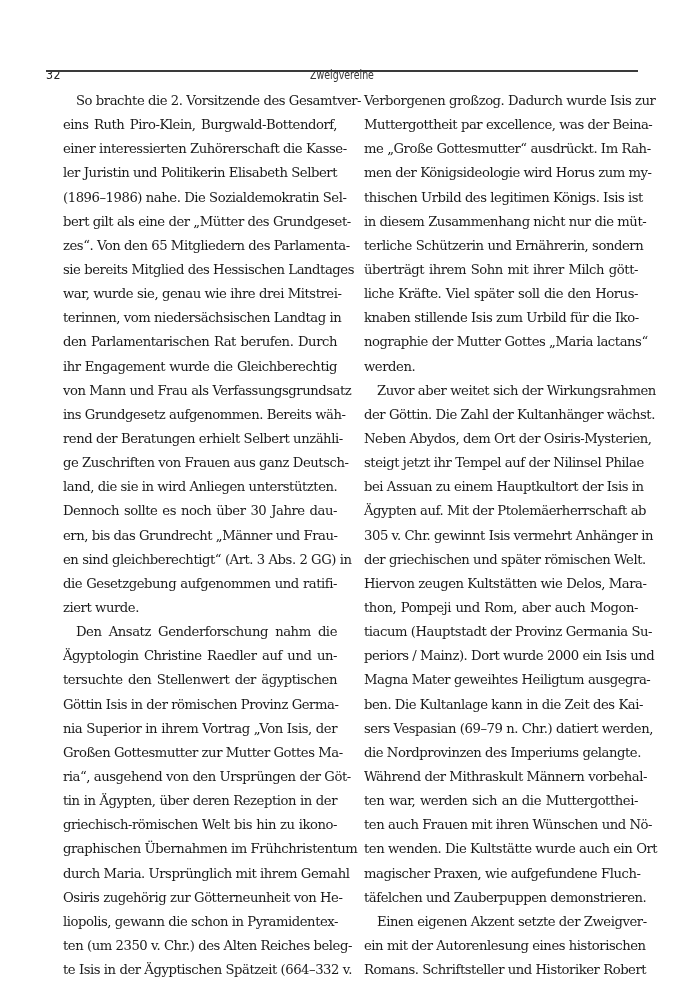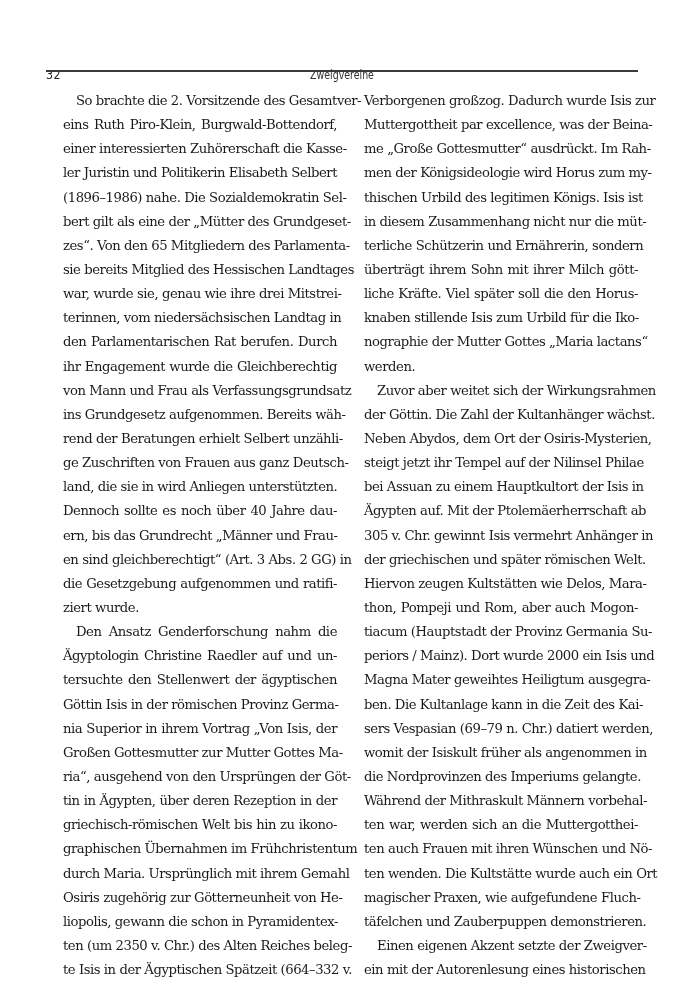--- a/index.html
+++ b/index.html
@@ -35,21 +35,21 @@
     <span class="line">sie bereits Mitglied des Hessischen Landtages</span>
     <span class="line">war, wurde sie, genau wie ihre drei Mitstrei-</span>
     <span class="line">terinnen, vom niedersächsischen Landtag in</span>
     <span class="line">den Parlamentarischen Rat berufen. Durch</span>
     <span class="line">ihr Engagement wurde die Gleichberechtig</span>
     <span class="line">von Mann und Frau als Verfassungsgrundsatz</span>
     <span class="line">ins Grundgesetz aufgenommen. Bereits wäh-</span>
     <span class="line">rend der Beratungen erhielt Selbert unzähli-</span>
     <span class="line">ge Zuschriften von Frauen aus ganz Deutsch-</span>
     <span class="line">land, die sie in wird Anliegen unterstützten.</span>
-    <span class="line">Dennoch sollte es noch über 40 Jahre dau-</span>
+    <span class="line">Dennoch sollte es noch über 30 Jahre dau-</span>
     <span class="line">ern, bis das Grundrecht „Männer und Frau-</span>
     <span class="line">en sind gleichberechtigt“ (Art. 3 Abs. 2 GG) in</span>
     <span class="line">die Gesetzgebung aufgenommen und ratifi-</span>
     <span class="line last">ziert wurde.</span>
     <span class="line indent">Den Ansatz Genderforschung nahm die</span>
     <span class="line">Ägyptologin Christine Raedler auf und un-</span>
     <span class="line">tersuchte den Stellenwert der ägyptischen</span>
     <span class="line">Göttin Isis in der römischen Provinz Germa-</span>
     <span class="line">nia Superior in ihrem Vortrag „Von Isis, der</span>
     <span class="line">Großen Gottesmutter zur Mutter Gottes Ma-</span>
@@ -84,21 +84,20 @@
     <span class="line">Ägypten auf. Mit der Ptolemäerherrschaft ab</span>
     <span class="line">305 v. Chr. gewinnt Isis vermehrt Anhänger in</span>
     <span class="line">der griechischen und später römischen Welt.</span>
     <span class="line">Hiervon zeugen Kultstätten wie Delos, Mara-</span>
     <span class="line">thon, Pompeji und Rom, aber auch Mogon-</span>
     <span class="line">tiacum (Hauptstadt der Provinz Germania Su-</span>
     <span class="line">periors / Mainz). Dort wurde 2000 ein Isis und</span>
     <span class="line">Magna Mater geweihtes Heiligtum ausgegra-</span>
     <span class="line">ben. Die Kultanlage kann in die Zeit des Kai-</span>
     <span class="line">sers Vespasian (69–79 n. Chr.) datiert werden,</span>
-    <span class="line">womit der Isiskult früher als angenommen in</span>
     <span class="line">die Nordprovinzen des Imperiums gelangte.</span>
     <span class="line">Während der Mithraskult Männern vorbehal-</span>
     <span class="line">ten war, werden sich an die Muttergotthei-</span>
     <span class="line">ten auch Frauen mit ihren Wünschen und Nö-</span>
     <span class="line">ten wenden. Die Kultstätte wurde auch ein Ort</span>
     <span class="line">magischer Praxen, wie aufgefundene Fluch-</span>
     <span class="line last">täfelchen und Zauberpuppen demonstrieren.</span>
     <span class="line indent">Einen eigenen Akzent setzte der Zweigver-</span>
     <span class="line">ein mit der Autorenlesung eines historischen</span>
     <span class="line">Romans. Schriftsteller und Historiker Robert</span>

